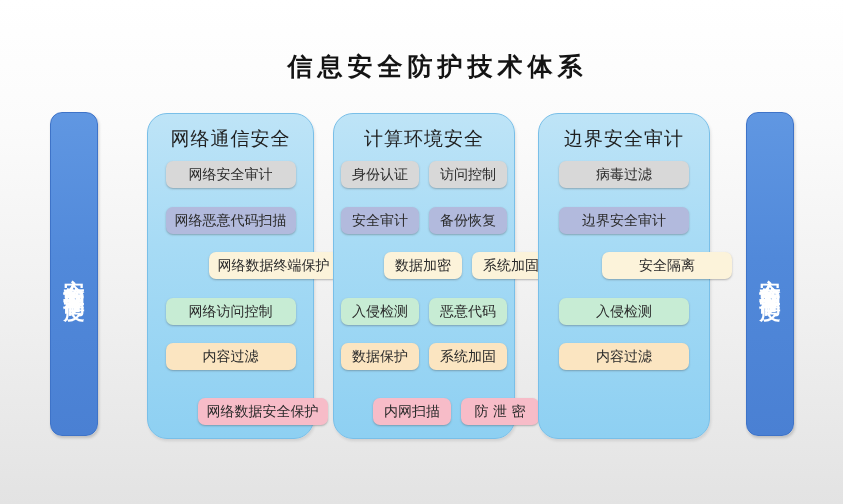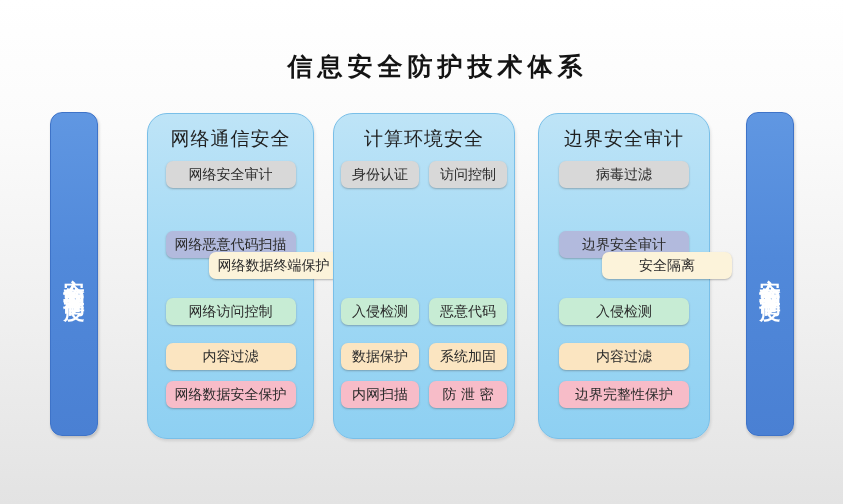--- a/index.html
+++ b/index.html
@@ -42,22 +42,22 @@
   .col3{left:538px;width:170px;}
   .col-header{
     position:absolute;top:12px;left:0;width:100%;
     text-align:center;font-size:19px;color:#1f1f1f;letter-spacing:1px;
     white-space:nowrap;
   }
   .row{
     position:absolute;left:0;width:100%;
     display:flex;justify-content:center;gap:10px;
   }
-  .r1{top:47px;} .r2{top:93px;margin-top:24px;} .r3{top:138px;padding-left:43px;}
-  .r4{top:184px;} .r5{top:229px;} .r6{top:267px;}
+  .r1{top:47px;} .r2{top:93px;} .r3{top:138px;padding-left:43px;}
+  .r4{top:184px;} .r5{top:229px;} .r6{top:284px;padding-left:32px;}
   .chip{
     height:27px;line-height:27px;border-radius:7px;
     text-align:center;font-size:14px;color:#2b2b2b;white-space:nowrap;
     box-shadow:0 1px 2px rgba(60,60,60,0.35);
   }
   .chip-wide{width:130px;}
   .chip-half{width:78px;}
   .c-gray{background:#d8d8d8;}
   .c-lavender{background:#b2badd;}
   .c-cream{background:#fcf3da;}
@@ -95,20 +95,28 @@
       <span class="chip chip-wide c-pink">网络数据安全保护</span>
     </div>
 </div>
 
 <div class="column col2">
   <div class="col-header">计算环境安全</div>
   <div class="row r1">
     <span class="chip chip-half c-gray">身份认证</span>
     <span class="chip chip-half c-gray">访问控制</span>
   </div>
+  <div class="row r2">
+    <span class="chip chip-half c-lavender">安全审计</span>
+    <span class="chip chip-half c-lavender">备份恢复</span>
+  </div>
+  <div class="row r3">
+    <span class="chip chip-half c-cream">数据加密</span>
+    <span class="chip chip-half c-cream">系统加固</span>
+  </div>
   <div class="row r4">
     <span class="chip chip-half c-green">入侵检测</span>
     <span class="chip chip-half c-green">恶意代码</span>
   </div>
   <div class="row r5">
     <span class="chip chip-half c-peach">数据保护</span>
     <span class="chip chip-half c-peach">系统加固</span>
   </div>
   <div class="row r6">
     <span class="chip chip-half c-pink">内网扫描</span>
@@ -126,20 +134,17 @@
     </div>
   <div class="row r3">
       <span class="chip chip-wide c-cream">安全隔离</span>
     </div>
   <div class="row r4">
       <span class="chip chip-wide c-green">入侵检测</span>
     </div>
   <div class="row r5">
       <span class="chip chip-wide c-peach">内容过滤</span>
     </div>
-  <div class="row r6">
-      <span class="chip chip-wide c-pink">边界完整性保护</span>
-    </div>
 </div>
 
 <div class="vbar vbar-right">
   <span class="vbar-label">安全管理制度</span>
 </div>
 
 </body></html>

